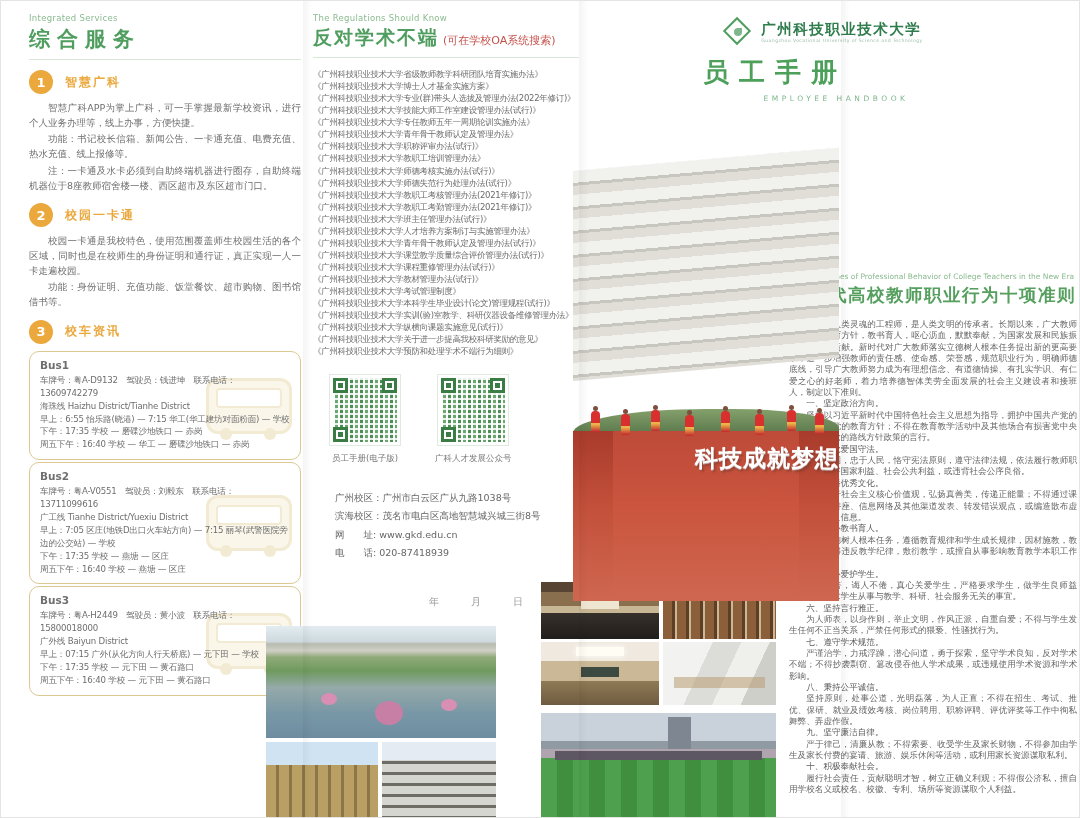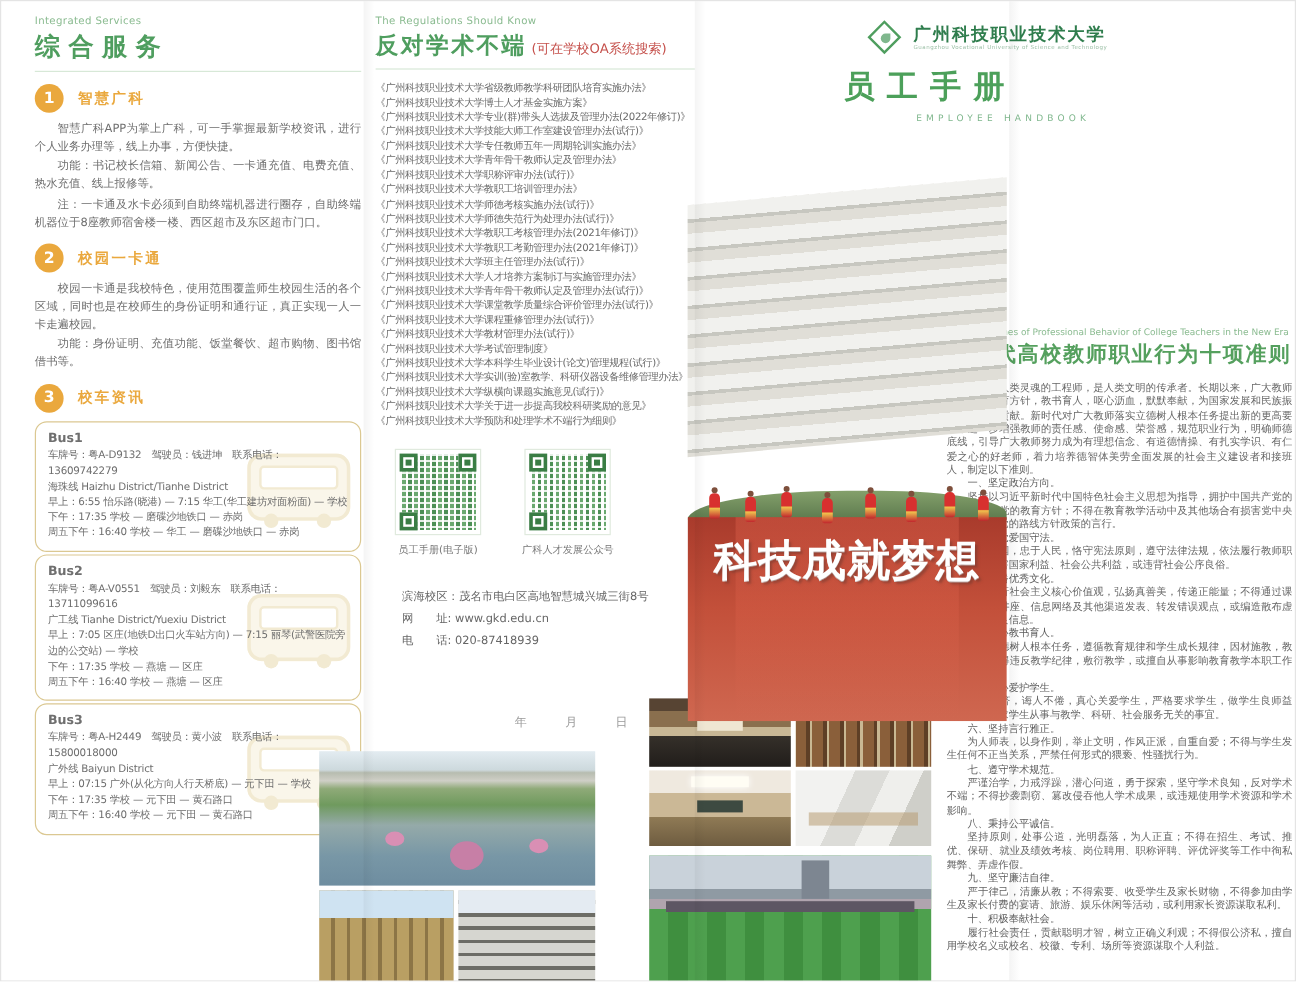--- a/index.html
+++ b/index.html
@@ -64,21 +64,21 @@
       background:repeating-linear-gradient(180deg,#ececе8 0 9px,#bdbdb6 9px 12px,#d8d6cf 12px 19px);}
   .trees{position:absolute;left:0;top:316px;width:266px;height:24px;
       background:linear-gradient(0deg,#5d7a4e,#84a06b);border-radius:50% 40% 0 0/100% 80% 0 0;}
   .carpet{position:absolute;left:0;top:338px;width:266px;height:170px;
       background:linear-gradient(180deg,#a93b2c 0%,#c3503a 45%,#cf6750 100%);}
   .carpet::before{content:"";position:absolute;left:40px;right:40px;top:0;height:100%;
       background:linear-gradient(180deg,rgba(255,120,95,.25),rgba(255,255,255,0));}
   .dancer{position:absolute;width:9px;height:21px;border-radius:4px 4px 2px 2px;
       background:linear-gradient(180deg,#d8302f 55%,#f0c14d 60%,#c1272d 100%);z-index:2;}
   .dancer::before{content:"";position:absolute;left:2px;top:-5px;width:5px;height:5px;border-radius:50%;background:#7e4f3c;}
-  .slogan{position:absolute;left:0;right:0;top:350px;z-index:3;text-align:center;font-size:36px;font-weight:bold;
+  .slogan{position:absolute;left:0;right:0;top:350px;z-index:3;text-align:right;font-size:23px;font-weight:bold;
       color:#ffffff;letter-spacing:1px;text-shadow:2px 3px 2px rgba(110,55,45,.5),0 1px 0 #e8e8e8;}
   
   .gl-eyebrow{position:absolute;top:271px;right:5px;white-space:nowrap;font-size:7.5px;color:#8abb90;z-index:2;}
   .gl-title{position:absolute;left:790px;top:282px;white-space:nowrap;font-size:17.5px;font-weight:bold;
       color:#55a05e;letter-spacing:1.5px;z-index:2;}
   .gl-body{position:absolute;left:788px;top:318px;width:288px;height:498px;overflow:hidden;z-index:2;
       font-size:8.6px;color:#666;line-height:1.32;text-align:justify;}
   .gl-p{text-indent:2em;margin:0;}
   .gl-h{text-indent:2em;margin:0;color:#5d5d5d;}
   
@@ -230,20 +230,21 @@
         <div class="qr">
           <div class="f tl"></div>
           <div class="f tr"></div>
           <div class="f bl"></div>
         </div>
         <div class="qr-caption">广科人才发展公众号</div>
       </div>
     </div>
 
     <div class="contact">
+      <div>广州校区：广州市白云区广从九路1038号</div>
       <div>滨海校区：茂名市电白区高地智慧城兴城三街8号</div>
       <div>
         <span>网　　址:</span>
         <span>www.gkd.edu.cn</span>
       </div>
       <div>
         <span>电　　话:</span>
         <span>020-87418939</span>
       </div>
     </div>

